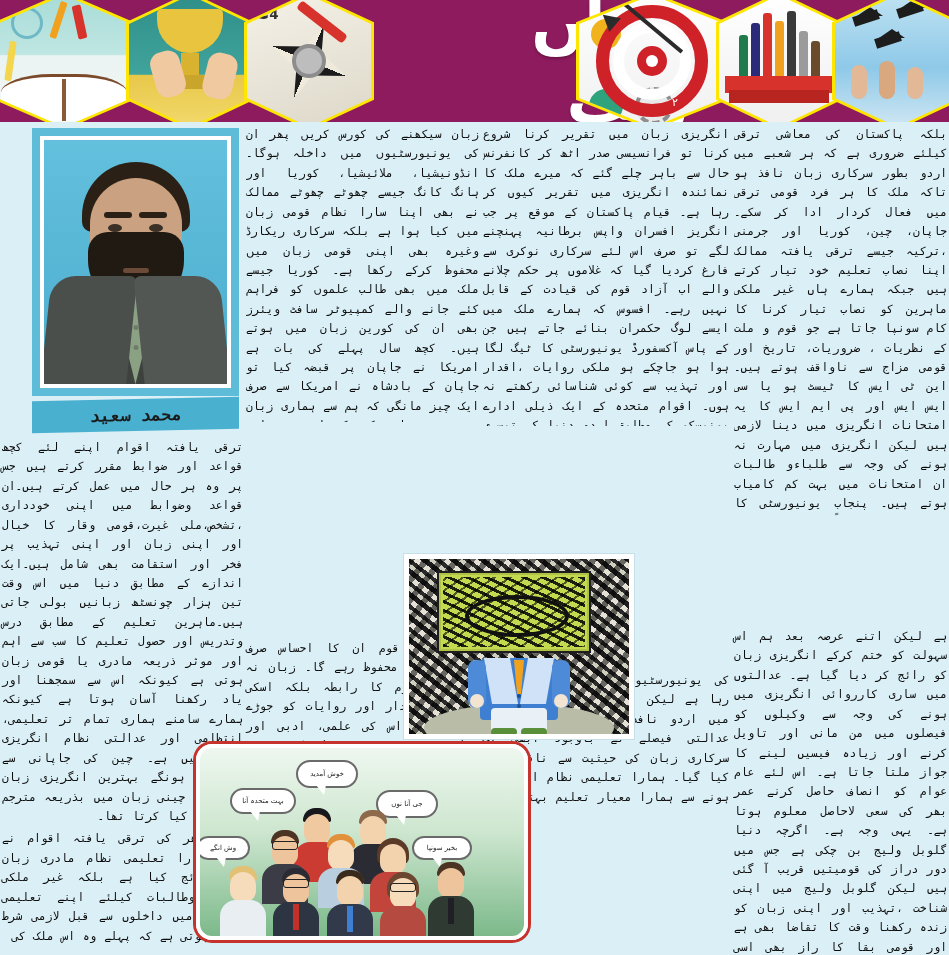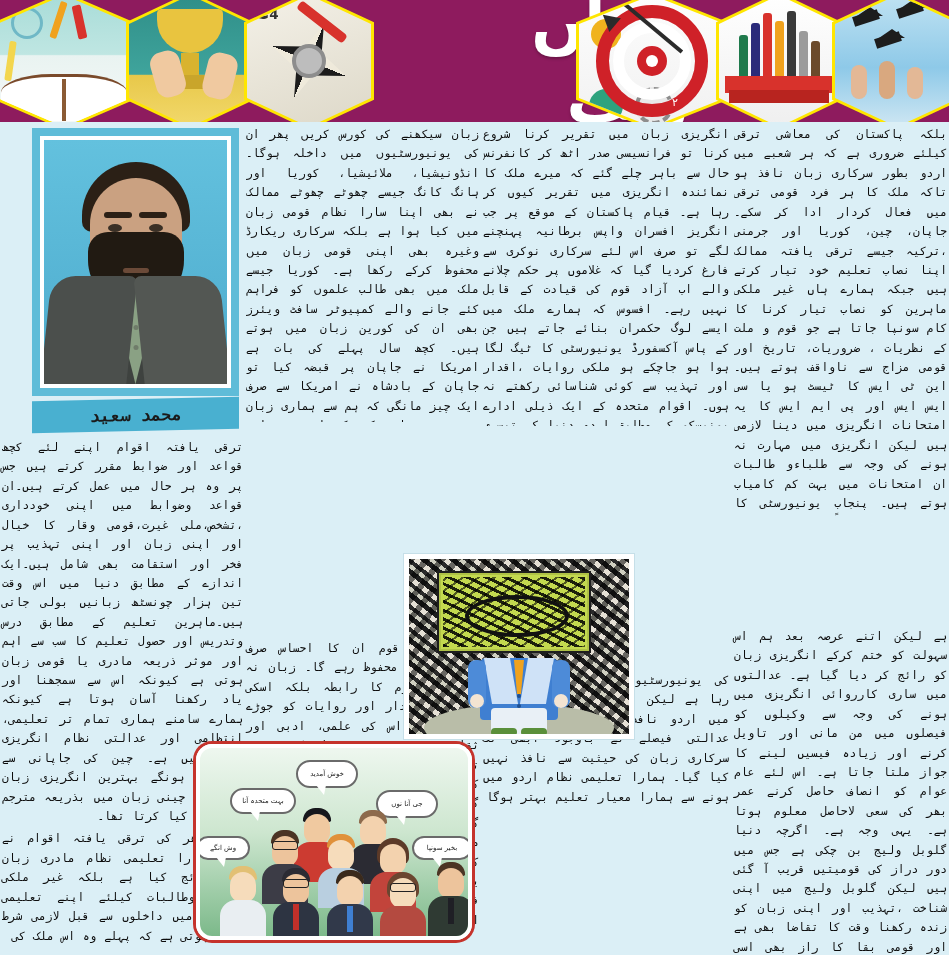--- a/index.html
+++ b/index.html
@@ -113,21 +113,21 @@
   .c-tie{position:absolute;left:50%;top:2px;transform:translateX(-50%);width:10px;height:34px;background:#f0a21e;clip-path:polygon(0 0,100% 0,70% 100%,30% 100%);}
   .c-arm-l{position:absolute;left:-12px;top:2px;width:18px;height:48px;background:#4d8bd8;border-radius:8px;}
   .c-arm-r{position:absolute;right:-12px;top:2px;width:18px;height:48px;background:#4d8bd8;border-radius:8px;}
   .c-hand{position:absolute;width:14px;height:14px;background:#f3e4d2;border-radius:50%;top:34px;}
   .c-legs{position:absolute;left:50%;bottom:0;transform:translateX(-50%);width:56px;height:26px;background:#e9f0f6;border-radius:4px;}
   .c-shoe{position:absolute;bottom:-2px;width:26px;height:8px;background:#5a8f3a;border-radius:4px;}
   .c-ground{position:absolute;left:50%;bottom:-18px;transform:translateX(-50%);width:190px;height:48px;background:#b9bda8;border-radius:50%;}
   .c-dot{position:absolute;left:50%;transform:translateX(-50%);width:4px;height:4px;border-radius:50%;background:#1f4f8f;}
 
   
-  #cartoon2{position:absolute;left:196px;top:622px;width:276px;height:196px;z-index:18;
+  #cartoon2{position:absolute;left:196px;top:622px;width:332px;height:196px;z-index:18;
             background:linear-gradient(180deg,#eef7ef 0%,#cde6cf 45%,#7cb98a 100%);
             border:4px solid #ffffff;border-radius:16px 16px 16px 16px;box-sizing:border-box;overflow:hidden;
             box-shadow:0 0 0 3px #c5332c;}
   .bub{position:absolute;background:#fff;border:2px solid #6a6a6a;border-radius:14px;
        font-size:7px;color:#222;direction:rtl;display:flex;align-items:center;justify-content:center;
        text-align:center;padding:2px 3px;box-sizing:border-box;}
   .bub:after{content:"";position:absolute;bottom:-9px;left:18px;width:0;height:0;
        border-left:8px solid transparent;border-right:2px solid transparent;border-top:10px solid #fff;}
   .person{position:absolute;}
   .p-head{position:absolute;left:50%;transform:translateX(-50%);width:26px;height:30px;border-radius:13px 13px 11px 11px;}

